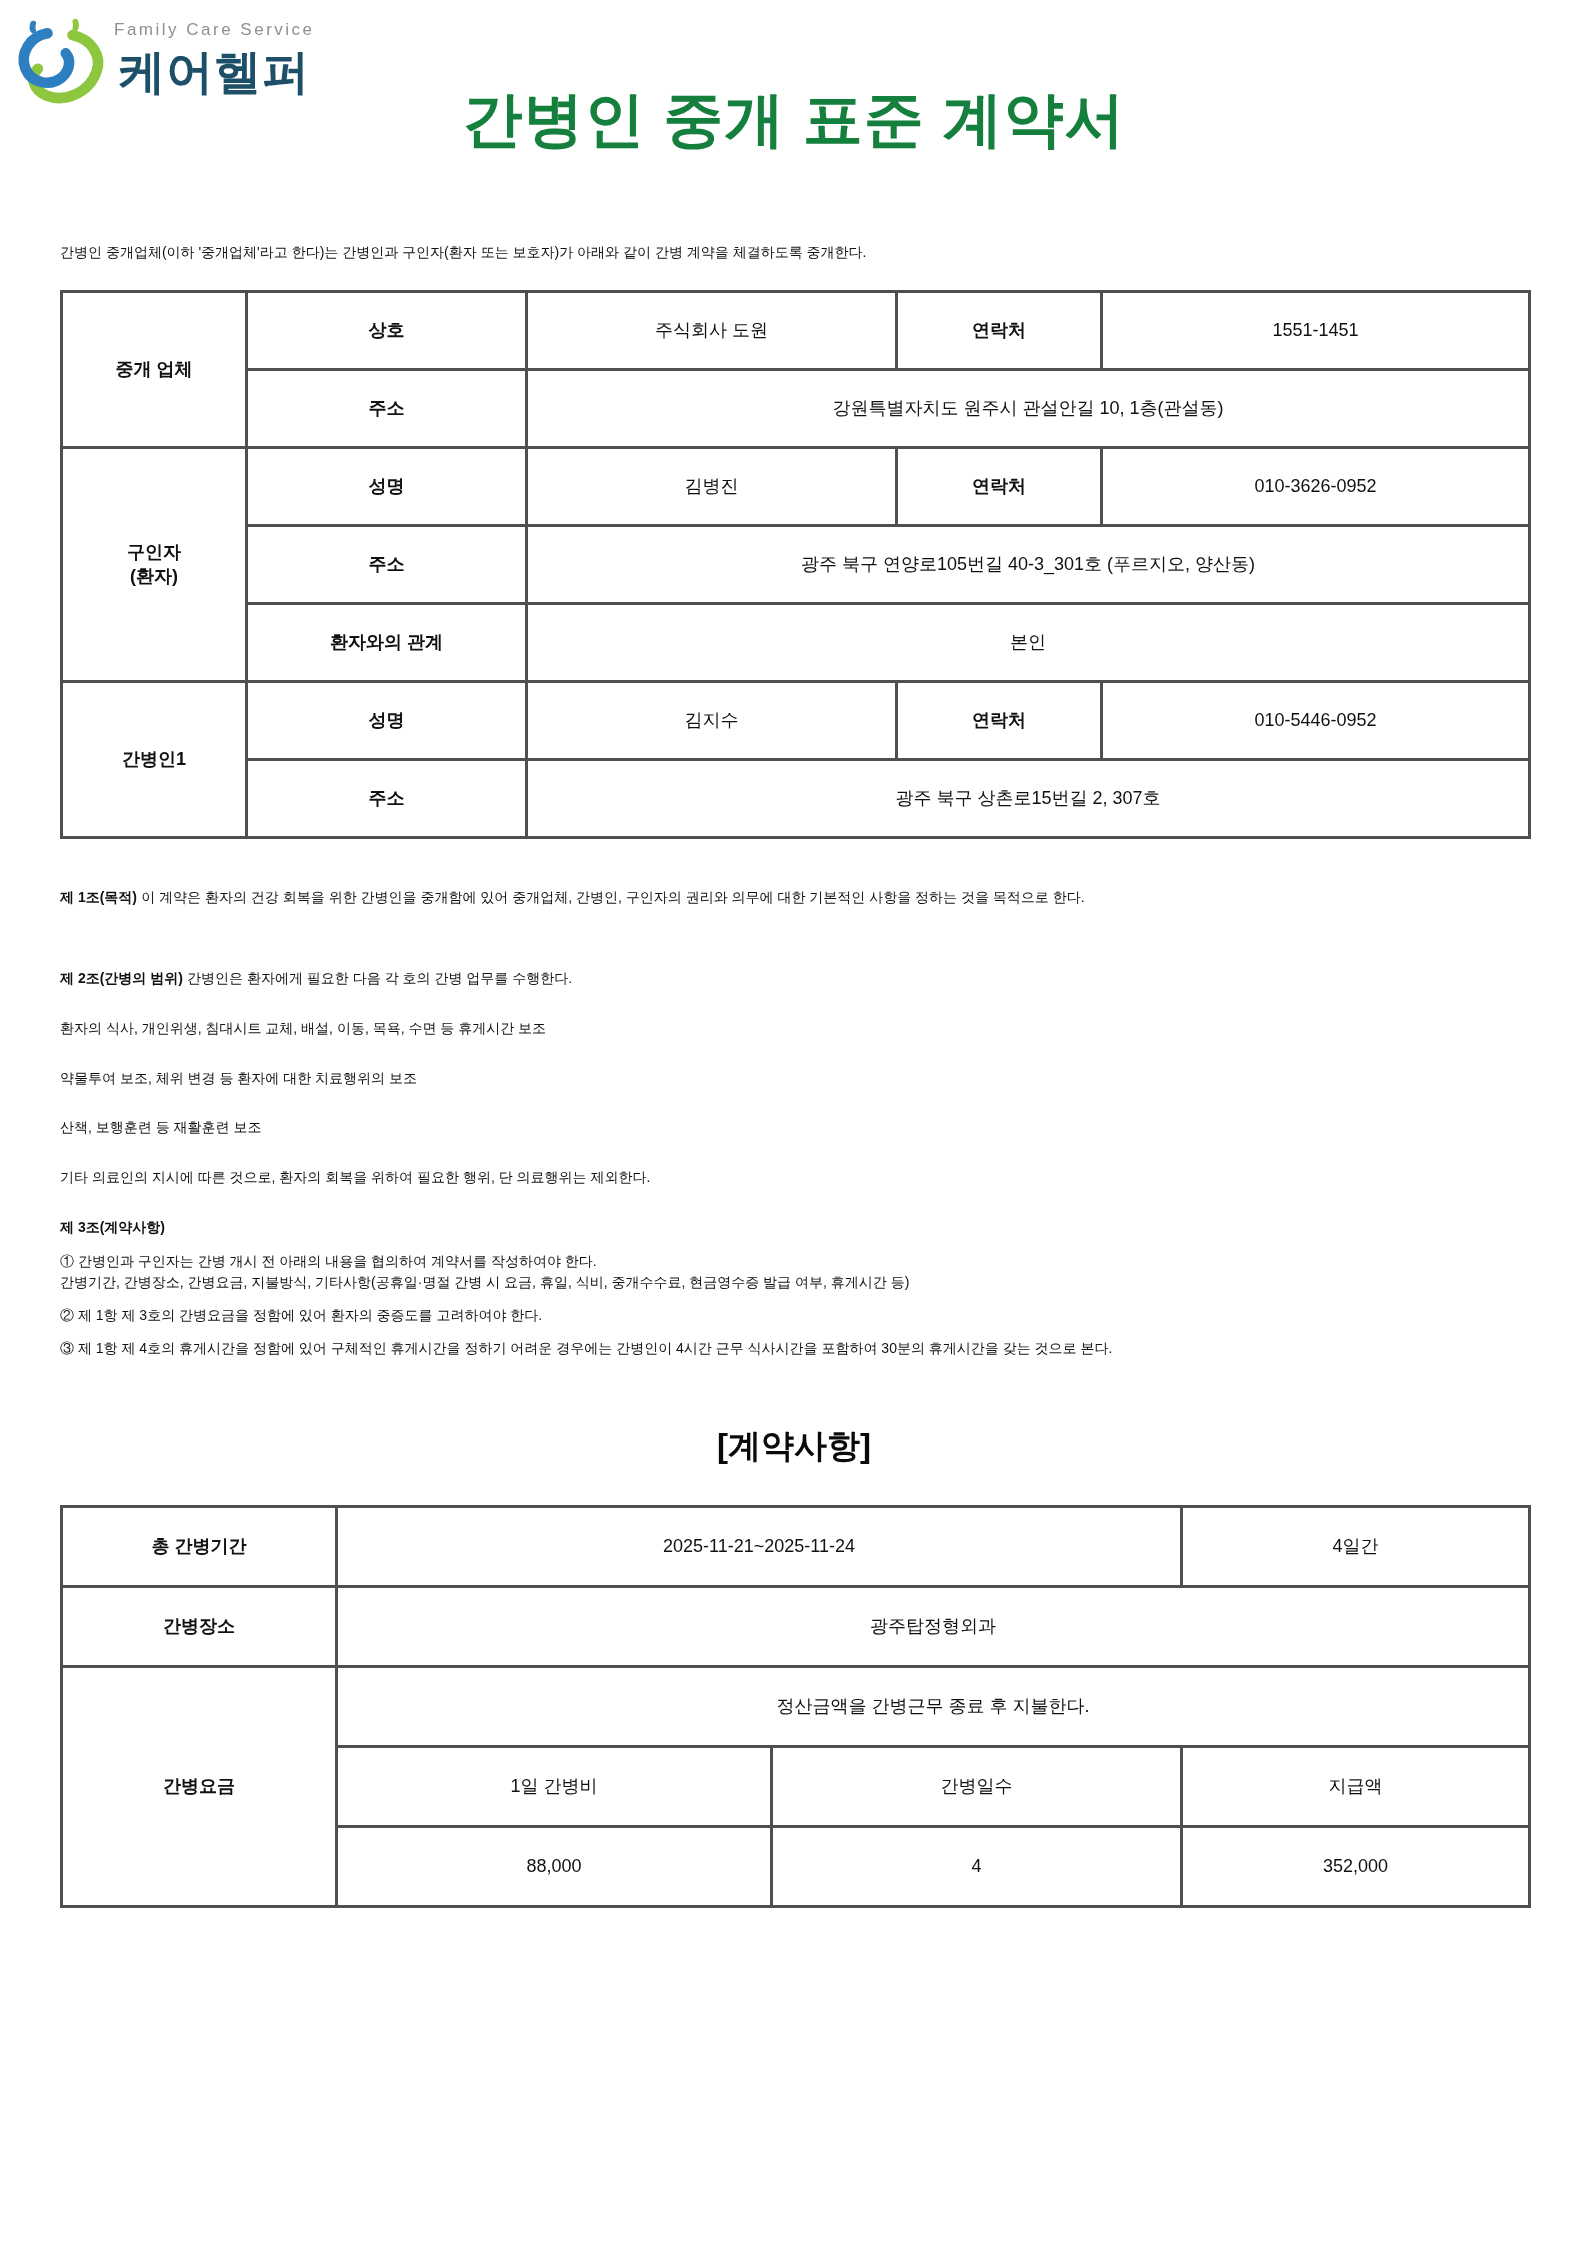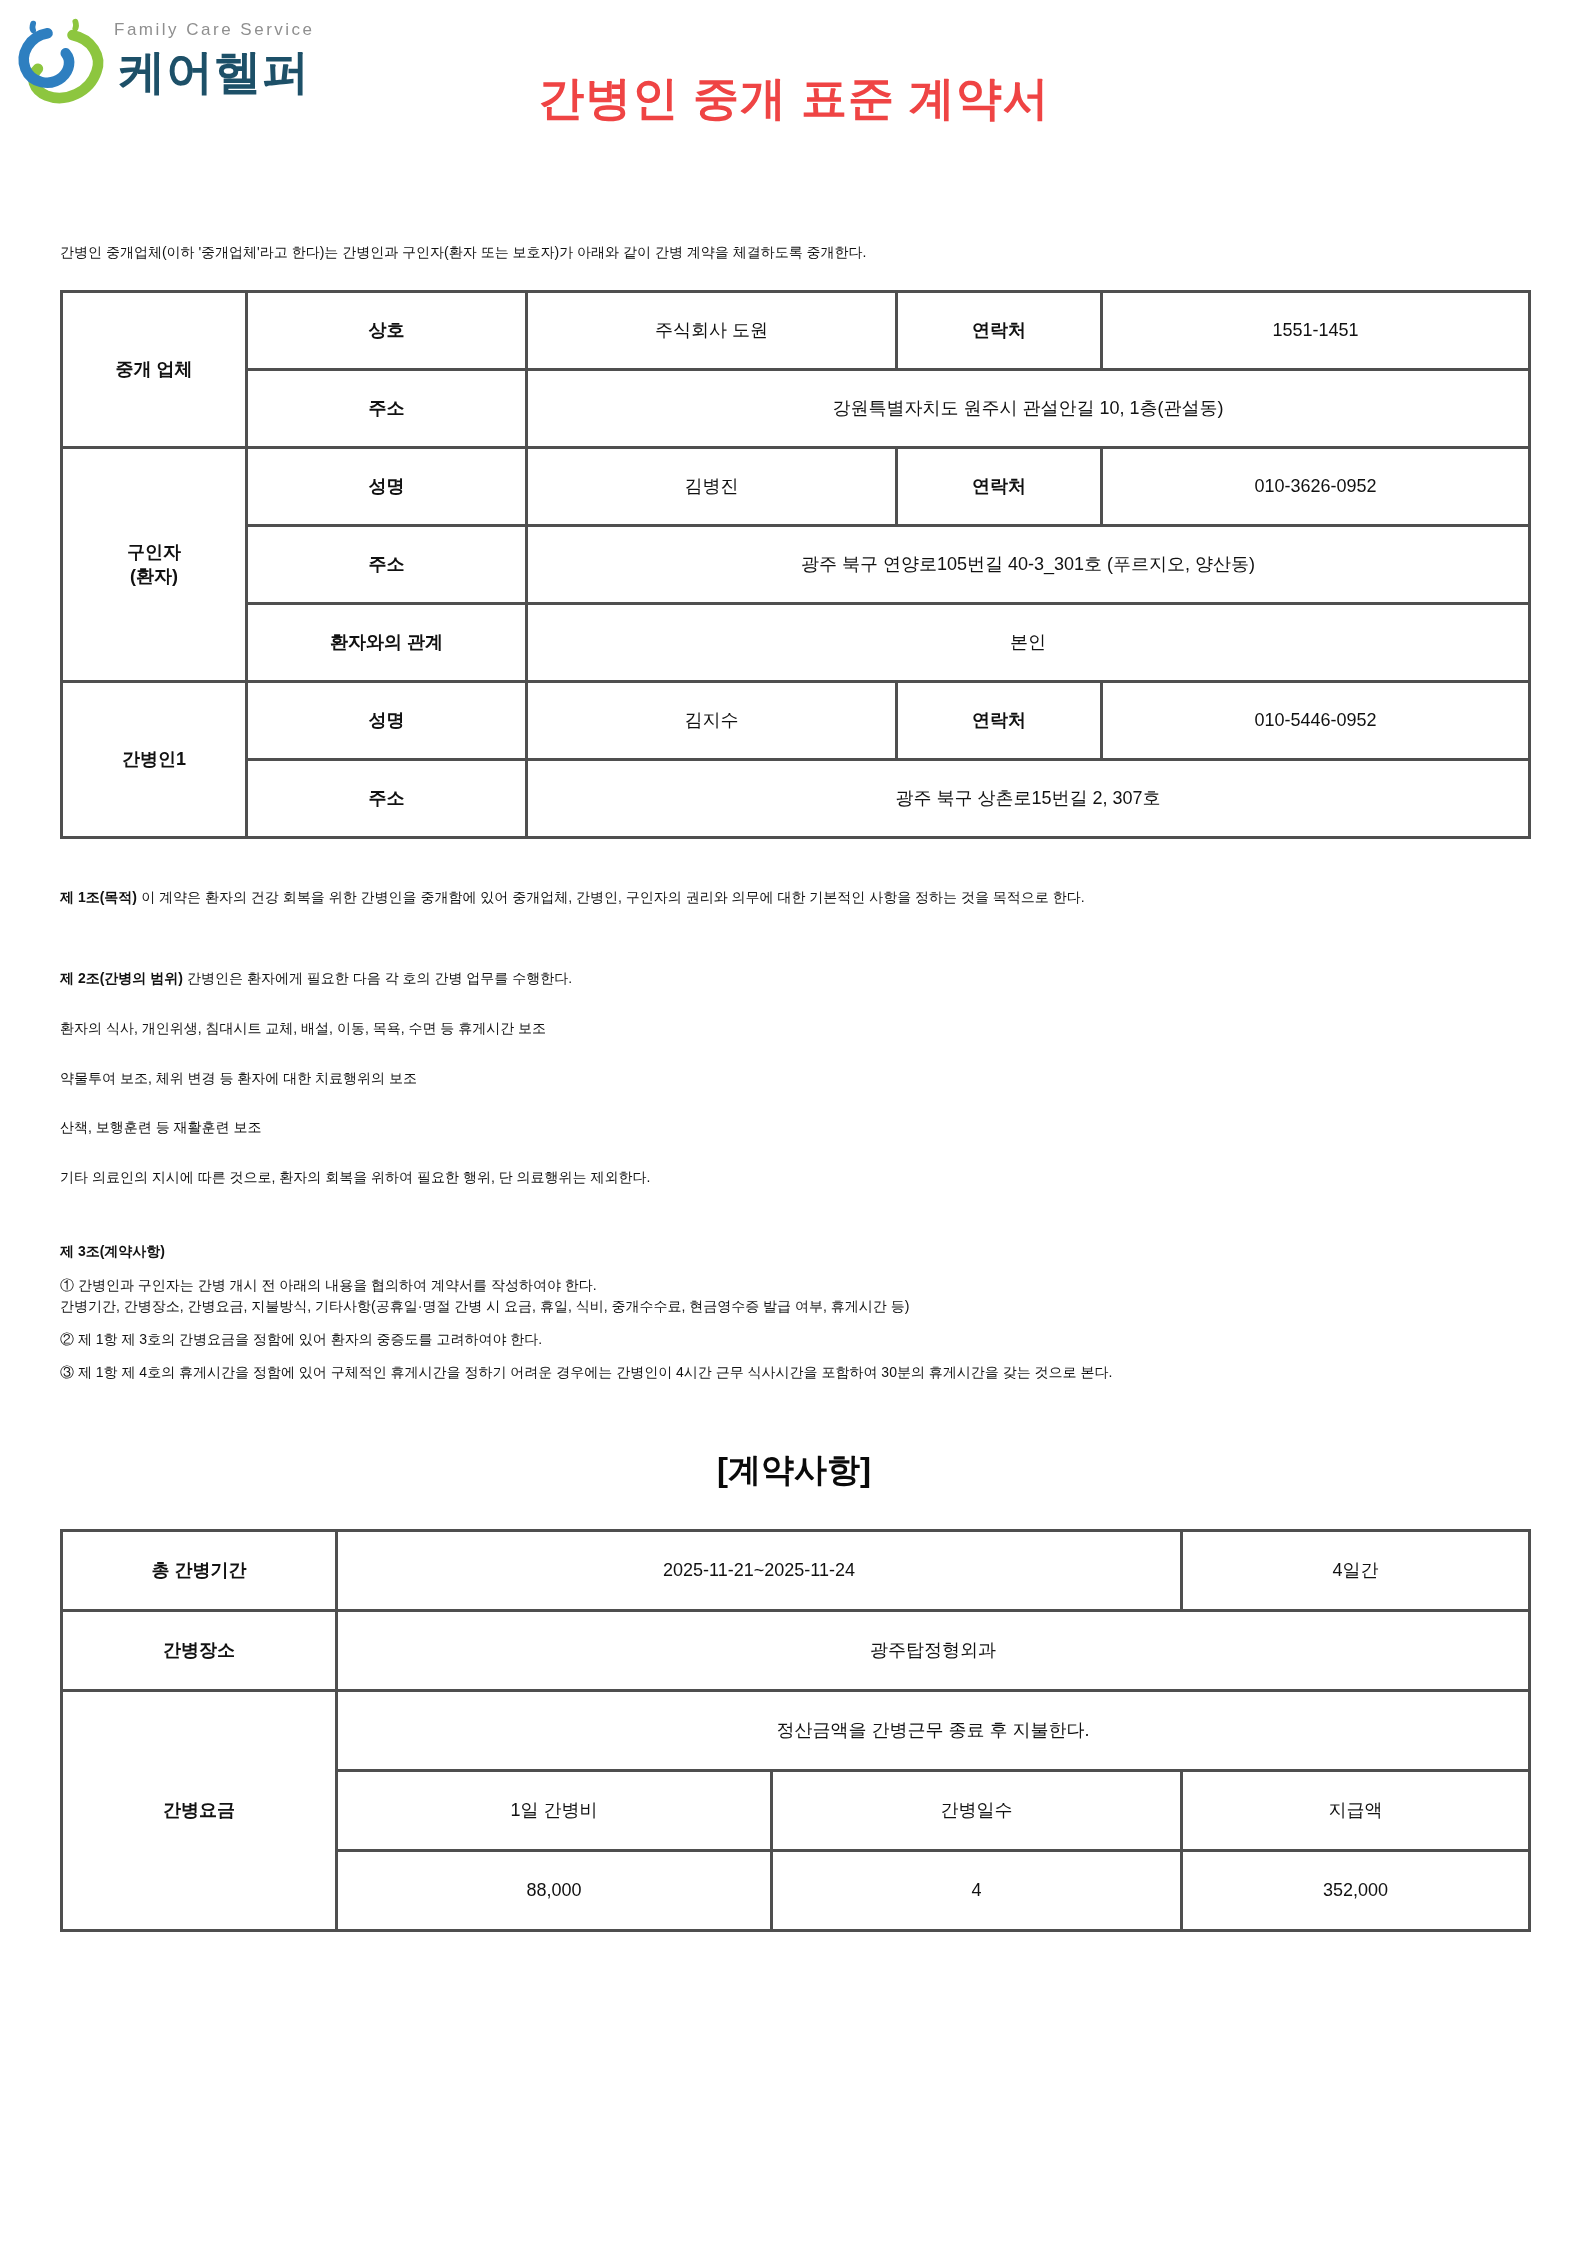--- a/index.html
+++ b/index.html
@@ -17,32 +17,32 @@
 
   
   .header { position: relative; height: 168px; }
   .logo { position: absolute; left: -48px; top: 6px; display: flex; align-items: center; }
   .logo svg { width: 96px; height: 104px; display: block; }
   .logo-text { margin-left: 6px; text-align: center; }
   .tagline { font-size: 17px; color: #8f8f8f; letter-spacing: 2.5px; margin-bottom: 1px; }
   .brand { font-size: 47px; font-weight: bold; color: #1d5068; letter-spacing: 1px; }
   .doc-title {
     position: absolute; left: 0; right: 0; top: 64px;
-    margin: 0; text-align: center;
-    font-size: 46px; font-weight: bold; color: #ef4444; letter-spacing: 1px;
+    margin: 12px; text-align: center;
+    font-size: 60px; font-weight: bold; color: #15803d; letter-spacing: 1px;
   }
 
   
   .para { font-size: 14px; line-height: 1.55; margin: 0; }
   .intro { margin-top: 70px; }
   .inline-heading { font-weight: bold; margin-right: 0.3em; }
   .art1 { margin-top: 48px; }
   .art2-head { margin-top: 60px; }
   .art2-item { margin-top: 28px; }
-  .art3-head { margin-top: 52px; font-weight: bold; }
+  .art3-head { margin-top: 28px; font-weight: bold; }
   .clause { margin-top: 12px; }
   .clause .line { line-height: 1.5; }
 
   .contract-heading { margin: 64px 0 0; text-align: center; font-size: 33px; font-weight: bold; color:#0a0a0a; }
 
   
   table.grid { border-collapse: collapse; width: 100%; table-layout: fixed; }
   .grid td {
     border: 3px solid #4f4f4f;
     text-align: center; vertical-align: middle;

